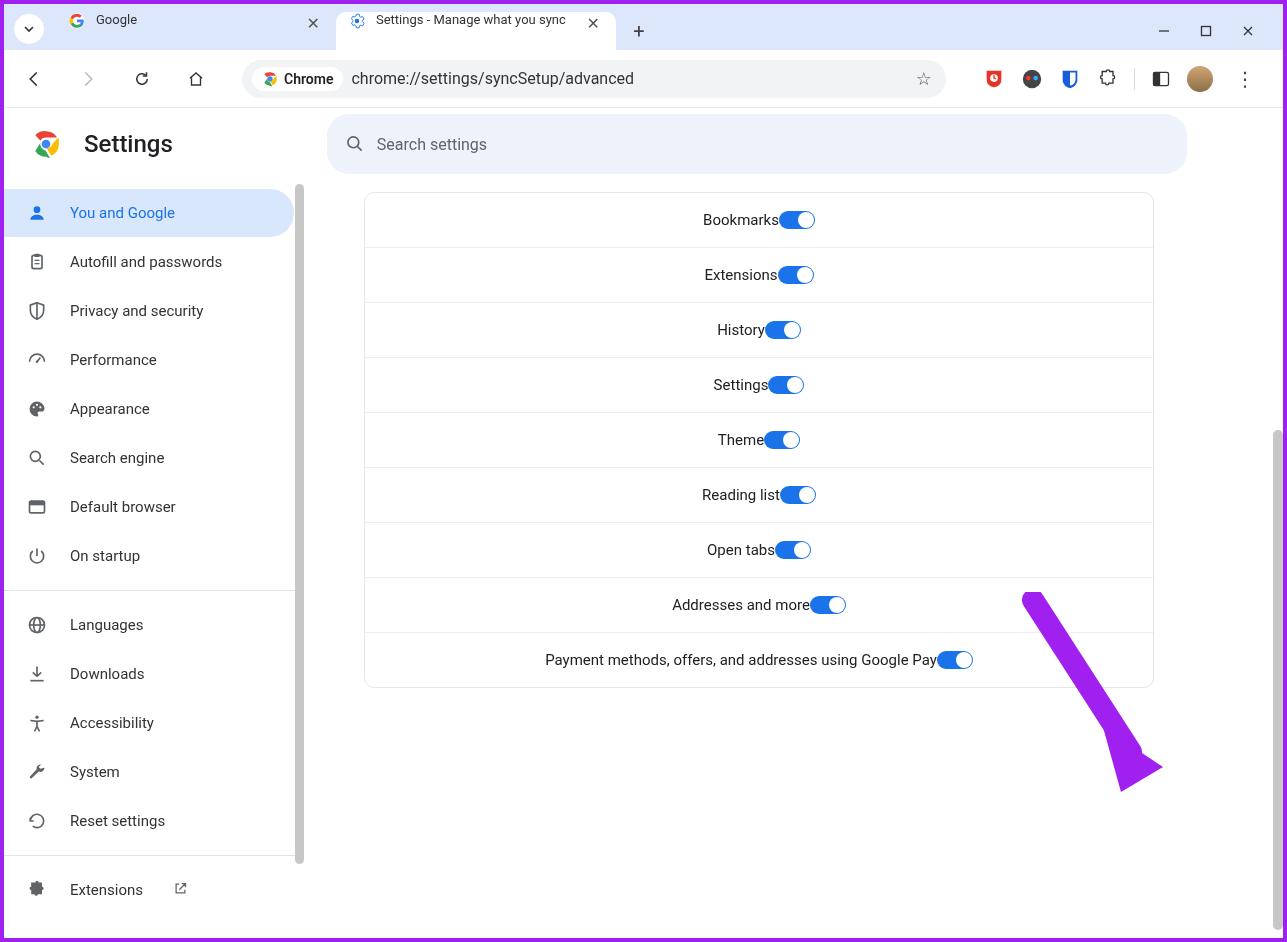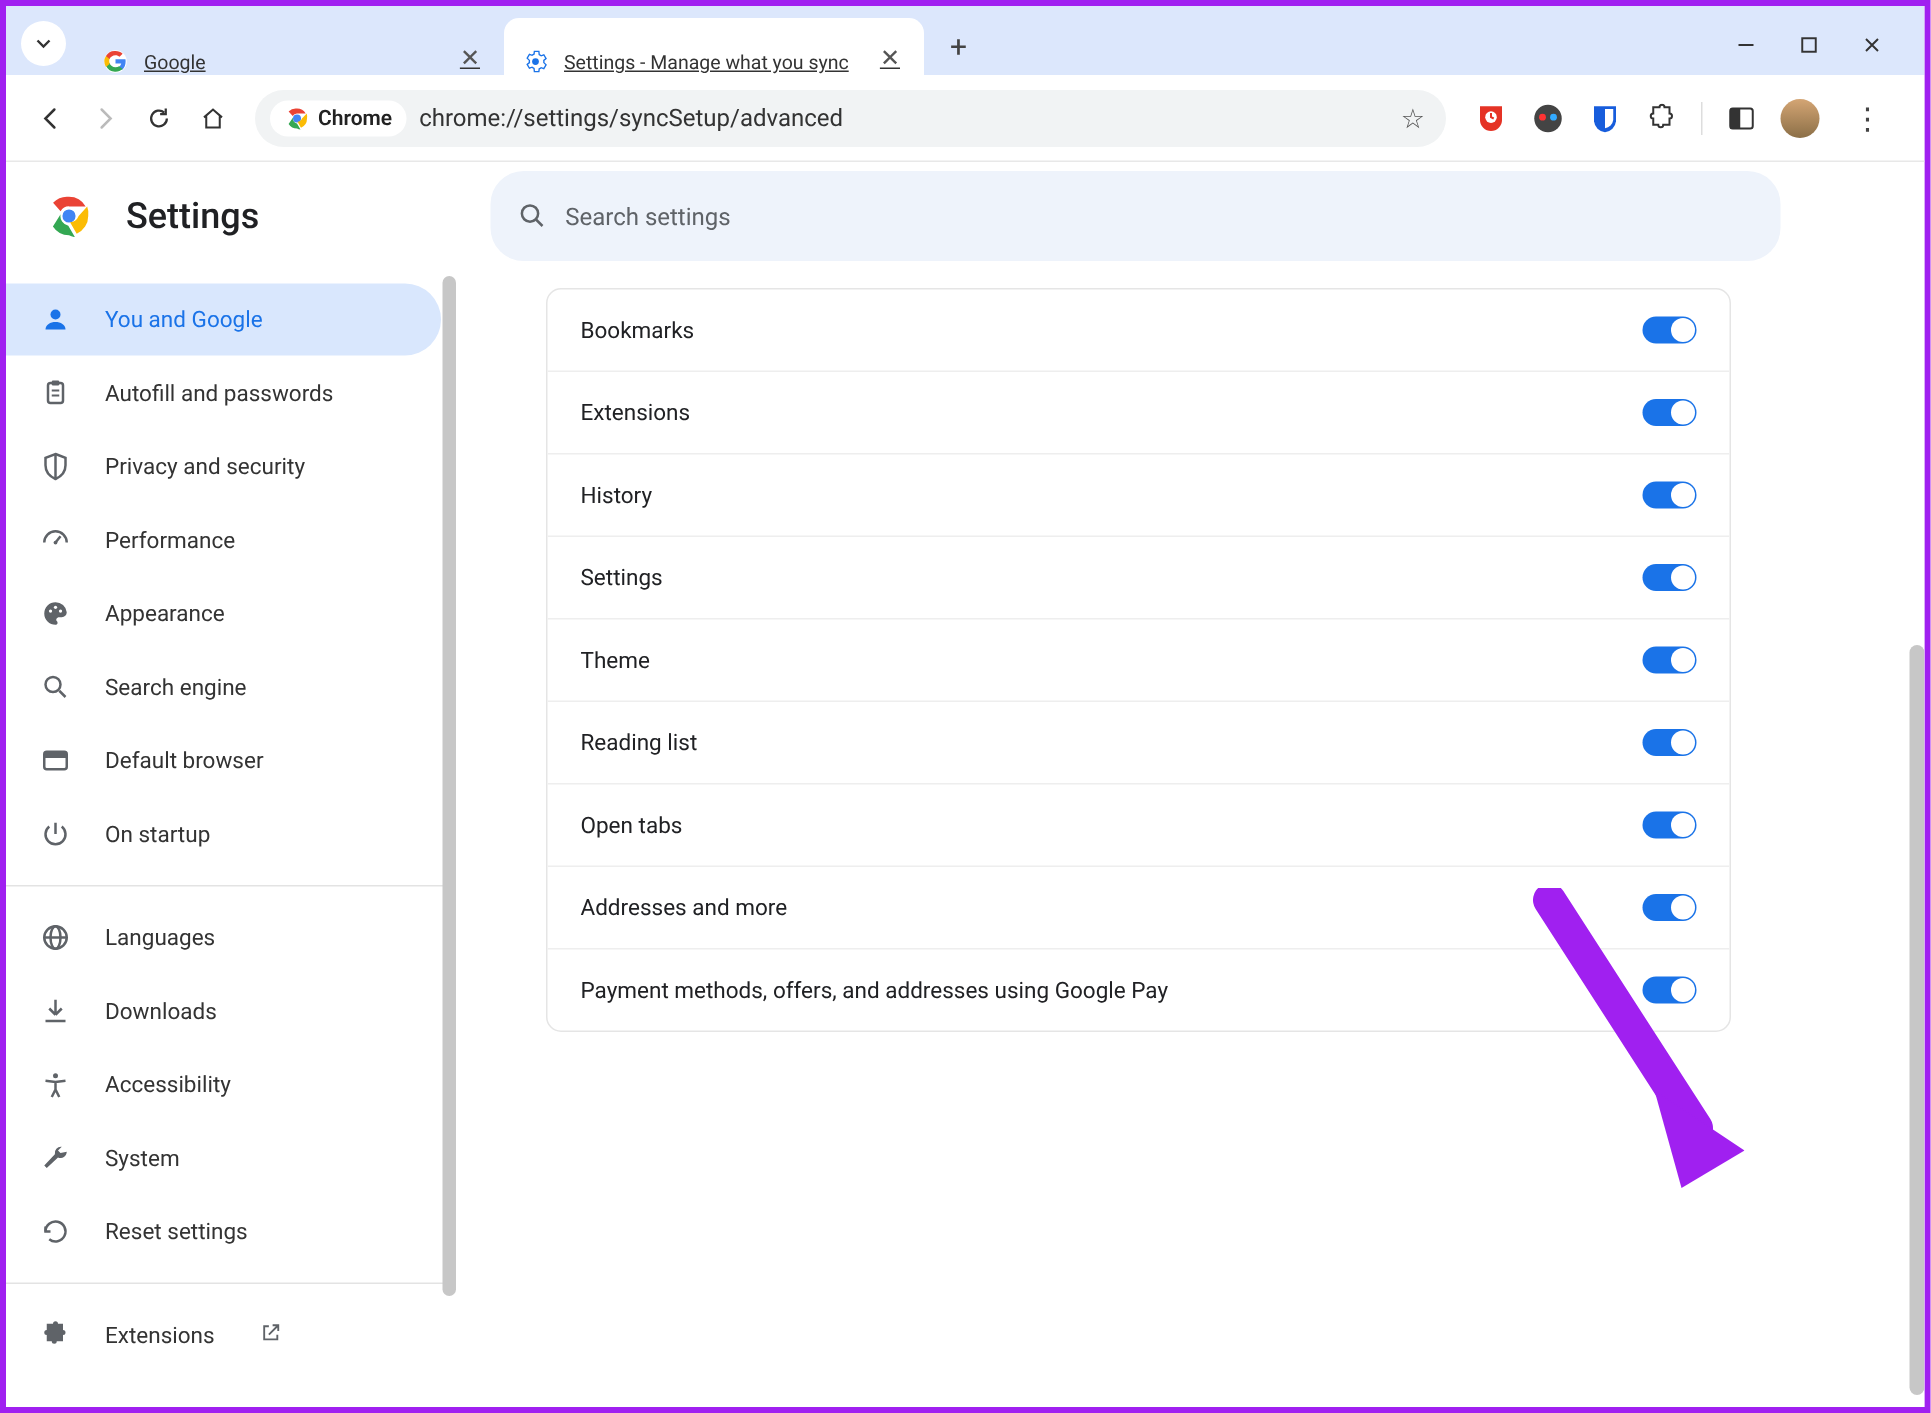--- a/index.html
+++ b/index.html
@@ -29,29 +29,28 @@
   justify-content: center;
   margin-right: 12px;
   margin-bottom: 6px;
   font-size: 14px;
   cursor: pointer;
 }
 .tab {
   height: 38px;
   border-radius: 10px 10px 0 0;
   display: flex;
-  align-items: flex-end;
+  align-items: flex-start;
   padding: 0 12px;
   gap: 10px;
   min-width: 280px;
   max-width: 280px;
   font-size: 13px;
   color: #333;
   cursor: pointer;
-  text-decoration: underline;
 }
 .tab.active { background: #fff; }
 .tab .favicon { width: 18px; height: 18px; flex-shrink: 0; }
 .tab .title { flex: 1; white-space: nowrap; overflow: hidden; text-overflow: ellipsis; }
 .tab .close { font-size: 16px; color: #555; padding: 2px 4px; }
 .new-tab {
   width: 34px; height: 34px;
   display: flex; align-items: center; justify-content: center;
   font-size: 20px; color: #444; margin-left: 6px; margin-bottom: 2px;
   cursor: pointer; border-radius: 50%;
@@ -65,21 +64,21 @@
   font-size: 14px;
   color: #333;
 }
 .window-controls span { cursor: pointer; width: 14px; text-align: center; }
 .toolbar {
   height: 58px;
   background: #fff;
   display: flex;
   align-items: center;
   padding: 0 14px;
-  gap: 4px;
+  gap: 22px;
   border-bottom: 1px solid #e8e8e8;
 }
 .toolbar .nav-btn {
   width: 32px; height: 32px;
   display: flex; align-items: center; justify-content: center;
   font-size: 18px; color: #444; cursor: pointer; border-radius: 50%;
 }
 .toolbar .nav-btn.disabled { color: #bbb; cursor: default; }
 .omnibox {
   flex: 1;
@@ -173,21 +172,21 @@
 .card {
   max-width: 790px;
   border: 1px solid #e5e5e5;
   border-radius: 10px;
   background: #fff;
   overflow: hidden;
 }
 .row {
   display: flex;
   align-items: center;
-  justify-content: space-between;
+  justify-content: center;
   padding: 18px 22px;
   border-bottom: 1px solid #eee;
   font-size: 15px;
   color: #202124;
 }
 .row:last-child { border-bottom: none; }
 .toggle {
   width: 36px; height: 18px;
   background: #1a73e8;
   border-radius: 10px;

